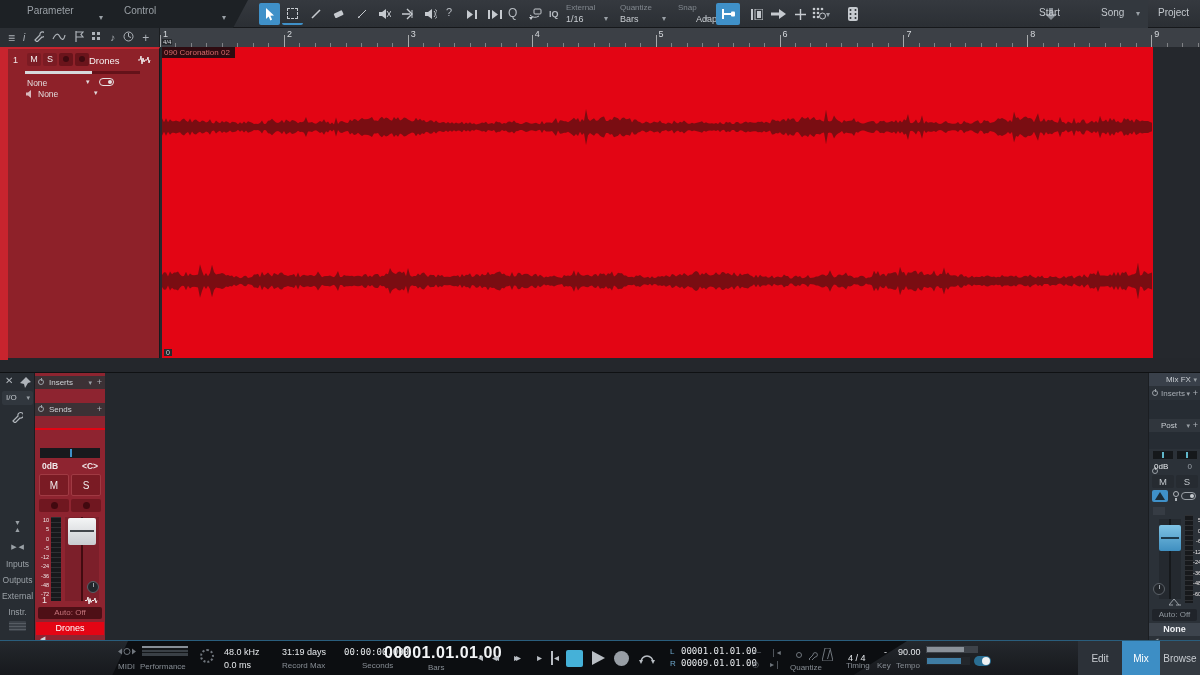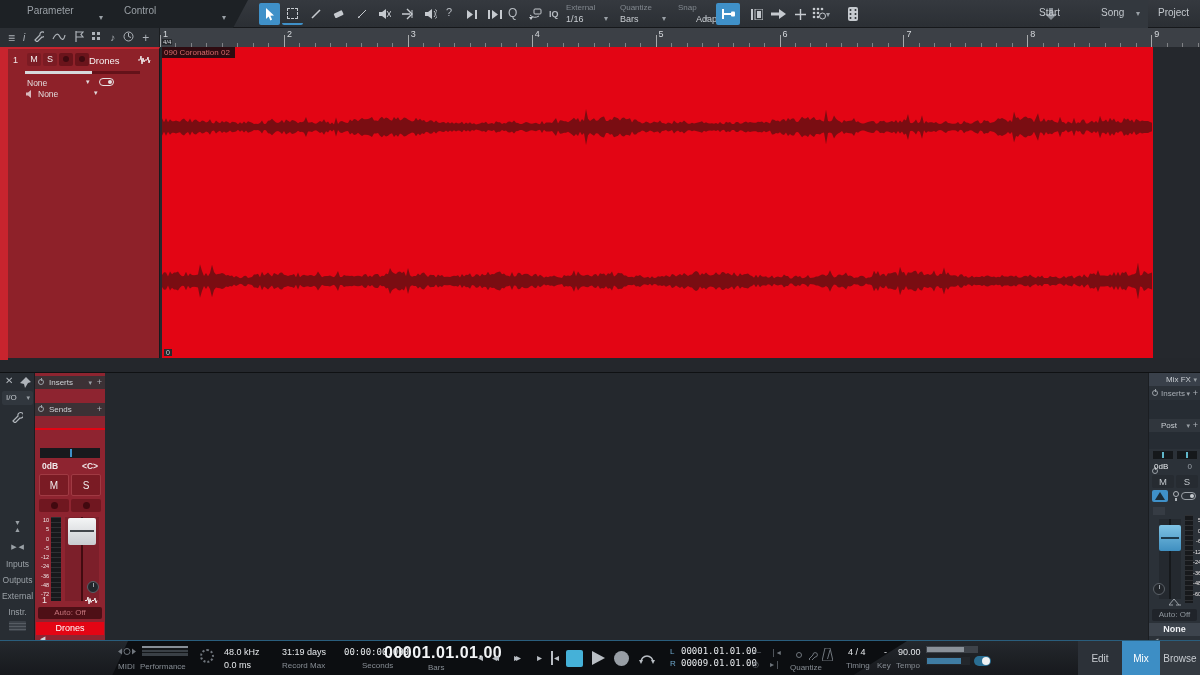--- a/index.html
+++ b/index.html
@@ -662,21 +662,21 @@
 
     <span class="abs" style="left:796px;top:11px;width:6px;height:6px;border:1px solid #6f757c;border-radius:50%"></span>
     <svg class="abs" style="left:808px;top:9px" width="10" height="10">
         <path d="M1,9 L5,5 a2.2,2.2 0 1 1 2,2 L3,11 Z" fill="none" stroke="#6f757c"></path>
       </svg>
     <svg class="abs" style="left:822px;top:7px" width="11" height="13">
         <path d="M3,0 h5 l3,13 h-11 z M5.5,11 L8,2" stroke="#6f757c" fill="none"></path>
       </svg>
     <span class="tl" style="left:790px;top:22px">Quantize</span>
 
-    <span class="tv" style="left:848px;top:6px">4 / 4</span>
+    <span class="tv" style="left:848px;top:12px">4 / 4</span>
     <span class="tl" style="left:846px;top:20px">Timing</span>
     <span class="tv" style="left:884px;top:6px">-</span>
     <span class="tl" style="left:877px;top:20px">Key</span>
     <span class="tv" style="left:898px;top:6px">90.00</span>
     <span class="tl" style="left:896px;top:20px">Tempo</span>
 
     <div class="graybar"></div>
     <div class="bluebar"></div>
     <div class="ttoggle"></div>
 

